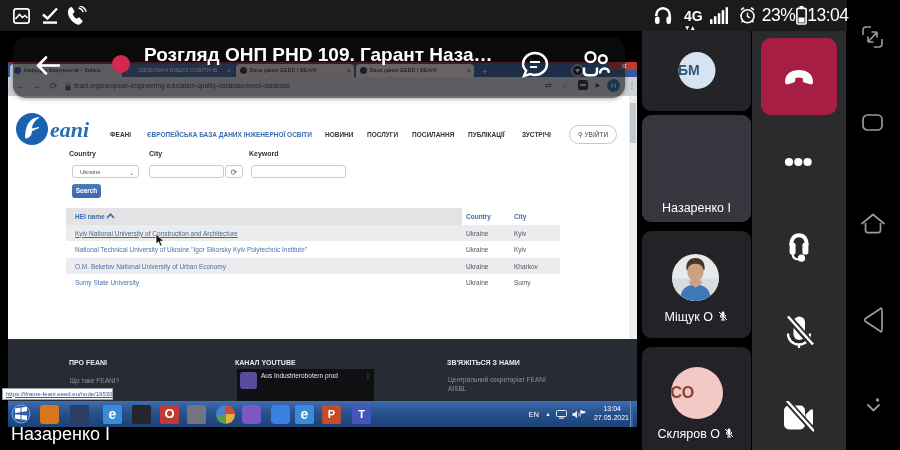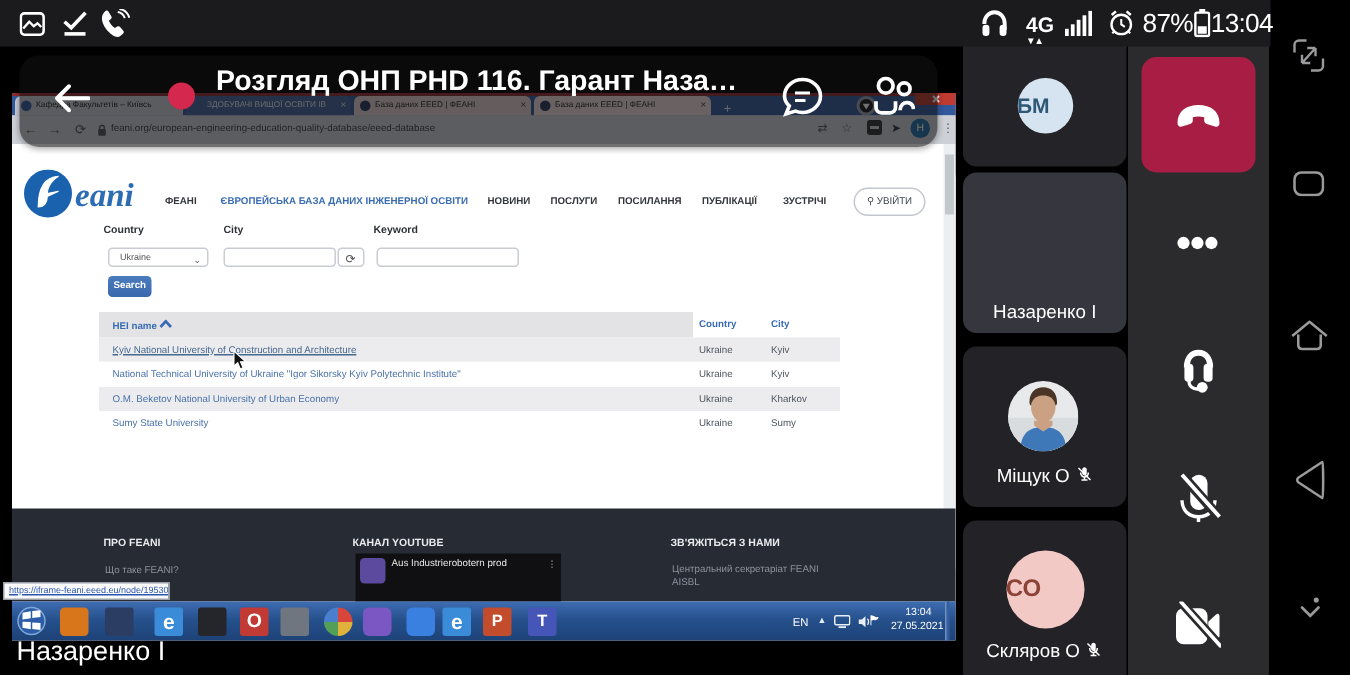--- a/index.html
+++ b/index.html
@@ -257,21 +257,21 @@
         <div class="abs" style="right:0; top:0; width:3px; height:26px; background:#355e9e; border-left:1px solid #6f8fbd;"></div>
       </div>
     </div>
   </div>
 
   <div id="overlay"></div>
   <svg class="abs" style="left:36px; top:56px; z-index:21;" width="24" height="19" viewBox="0 0 24 19">
     <path d="M10 1.5 L2 9.5 L10 17.5 M2 9.5 L23 9.5" stroke="#fff" stroke-width="2.6" fill="none" stroke-linecap="round" stroke-linejoin="round"></path>
   </svg>
   <div id="reddot"></div>
-  <div id="mtitle">Розгляд ОНП PHD 116. Гарант Наза…</div>
+  <div id="mtitle">Розгляд ОНП PHD 109. Гарант Наза…</div>
   <svg class="abs" style="left:520px; top:50px; z-index:21;" width="30" height="30" viewBox="0 0 30 30">
     <path d="M15 3 C21.6 3 27 8 27 14 C27 20 21.6 25 15 25 C13.3 25 11.7 24.7 10.3 24.1 L4 26 L6.2 20.6 C4.2 18.8 3 16.5 3 14 C3 8 8.4 3 15 3 Z" fill="none" stroke="#fff" stroke-width="2.4"></path>
     <line x1="10" y1="12" x2="20" y2="12" stroke="#fff" stroke-width="2"></line>
     <line x1="10" y1="17" x2="17" y2="17" stroke="#fff" stroke-width="2"></line>
   </svg>
   <svg class="abs" style="left:582px; top:51px; z-index:21;" width="28" height="27" viewBox="0 0 28 27">
     <circle cx="8.5" cy="6.2" r="4.9" fill="none" stroke="#fff" stroke-width="2.5"></circle>
     <circle cx="20.8" cy="8.2" r="3.9" fill="none" stroke="#fff" stroke-width="2.5"></circle>
     <path d="M2 16.5 L2 20.5 C2 22.7 3.5 24.2 5.7 24.2 L11.3 24.2 C13.5 24.2 15 22.7 15 20.5 L15 16.5" fill="none" stroke="#fff" stroke-width="2.5"></path>
     <path d="M18 22.5 C18.2 19.2 20.2 17.2 23 17.4 C25.3 17.6 26.8 19.2 27 21.8" fill="none" stroke="#fff" stroke-width="2.5"></path>
@@ -396,21 +396,21 @@
           <rect x="7.8" y="6.2" width="2.5" height="10.8" fill="#fff"></rect>
           <rect x="11.7" y="3.2" width="2.5" height="13.8" fill="#fff"></rect>
           <rect x="15.6" y="0.2" width="2.5" height="16.8" fill="#fff"></rect>
         </svg>
       <svg style="margin-left:10px;" width="19" height="19" viewBox="0 0 24 24">
           <circle cx="12" cy="13" r="8.2" fill="none" stroke="#fff" stroke-width="2"></circle>
           <path d="M12 8.5 L12 13 L15 15" stroke="#fff" stroke-width="1.7" fill="none"></path>
           <path d="M4 5 L7.5 2 M20 5 L16.5 2" stroke="#fff" stroke-width="2.2"></path>
           <path d="M4.5 20.5 L6.5 18.2 M19.5 20.5 L17.5 18.2" stroke="#fff" stroke-width="1.8"></path>
         </svg>
-      <span class="sbt" style="margin-left:5px;">87%</span>
+      <span class="sbt" style="margin-left:5px;">23%</span>
       <svg style="margin-left:1px;" width="11" height="19" viewBox="0 0 11 19">
           <rect x="3.5" y="0" width="4" height="2" fill="#fff"></rect>
           <rect x="0.9" y="2.4" width="9.2" height="15.6" rx="1.2" fill="none" stroke="#fff" stroke-width="1.6"></rect>
           <rect x="2.5" y="11.5" width="6" height="5" fill="#fff"></rect>
         </svg>
       <span class="sbt" style="margin-left:0px;">13:04</span>
     </div>
   </div>
 
 </div>

